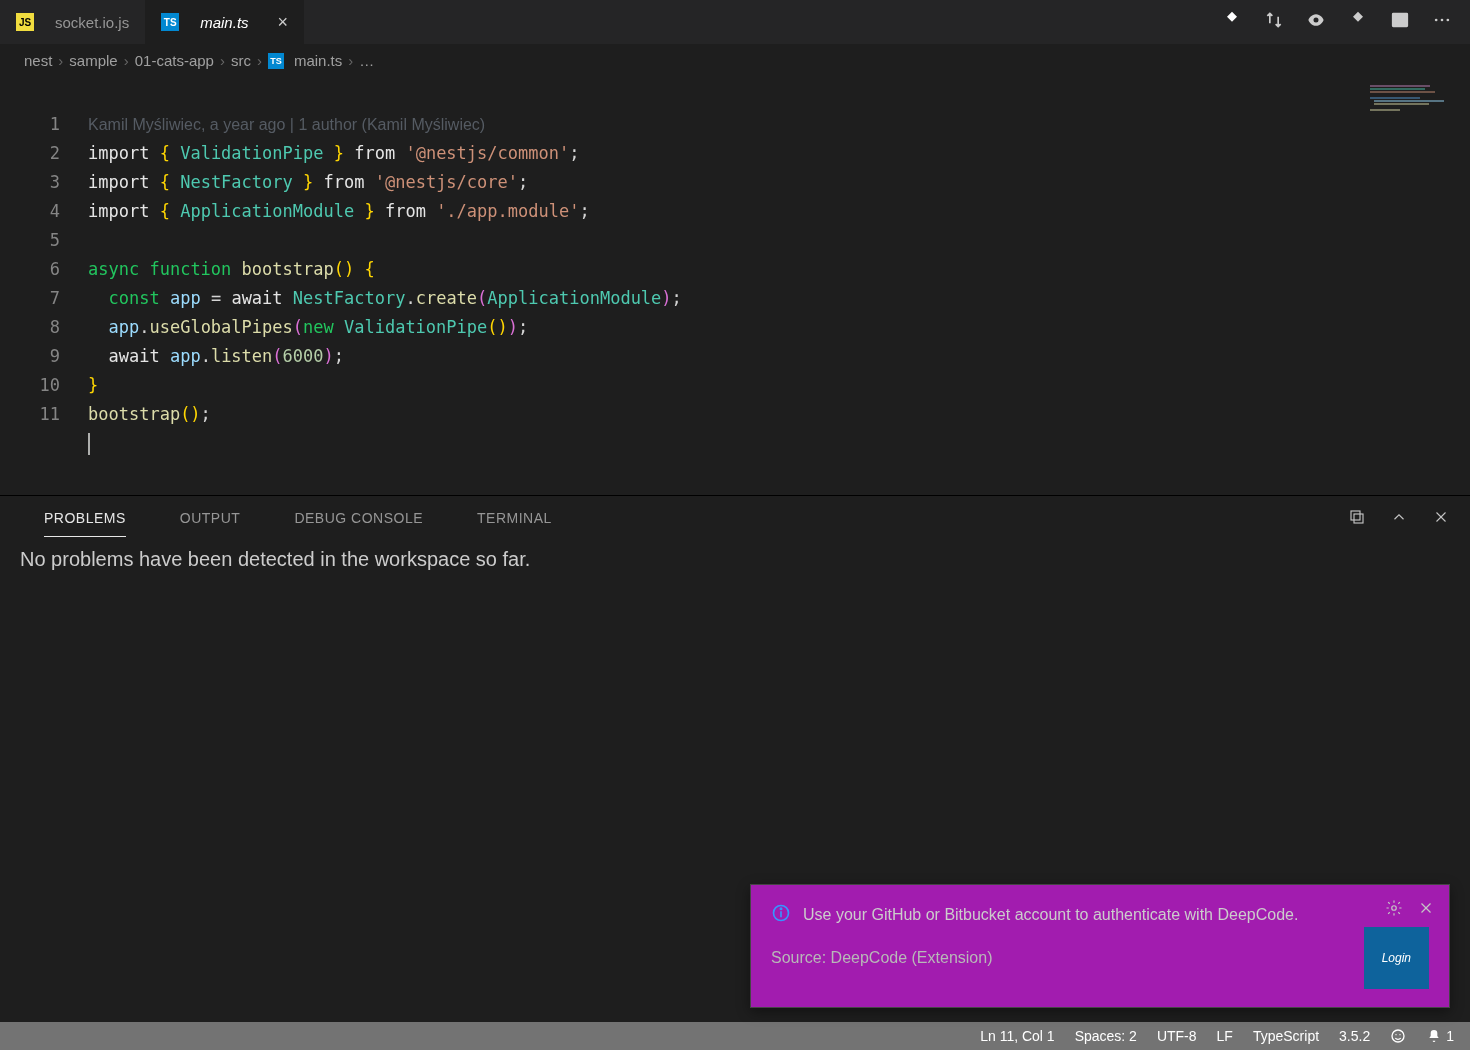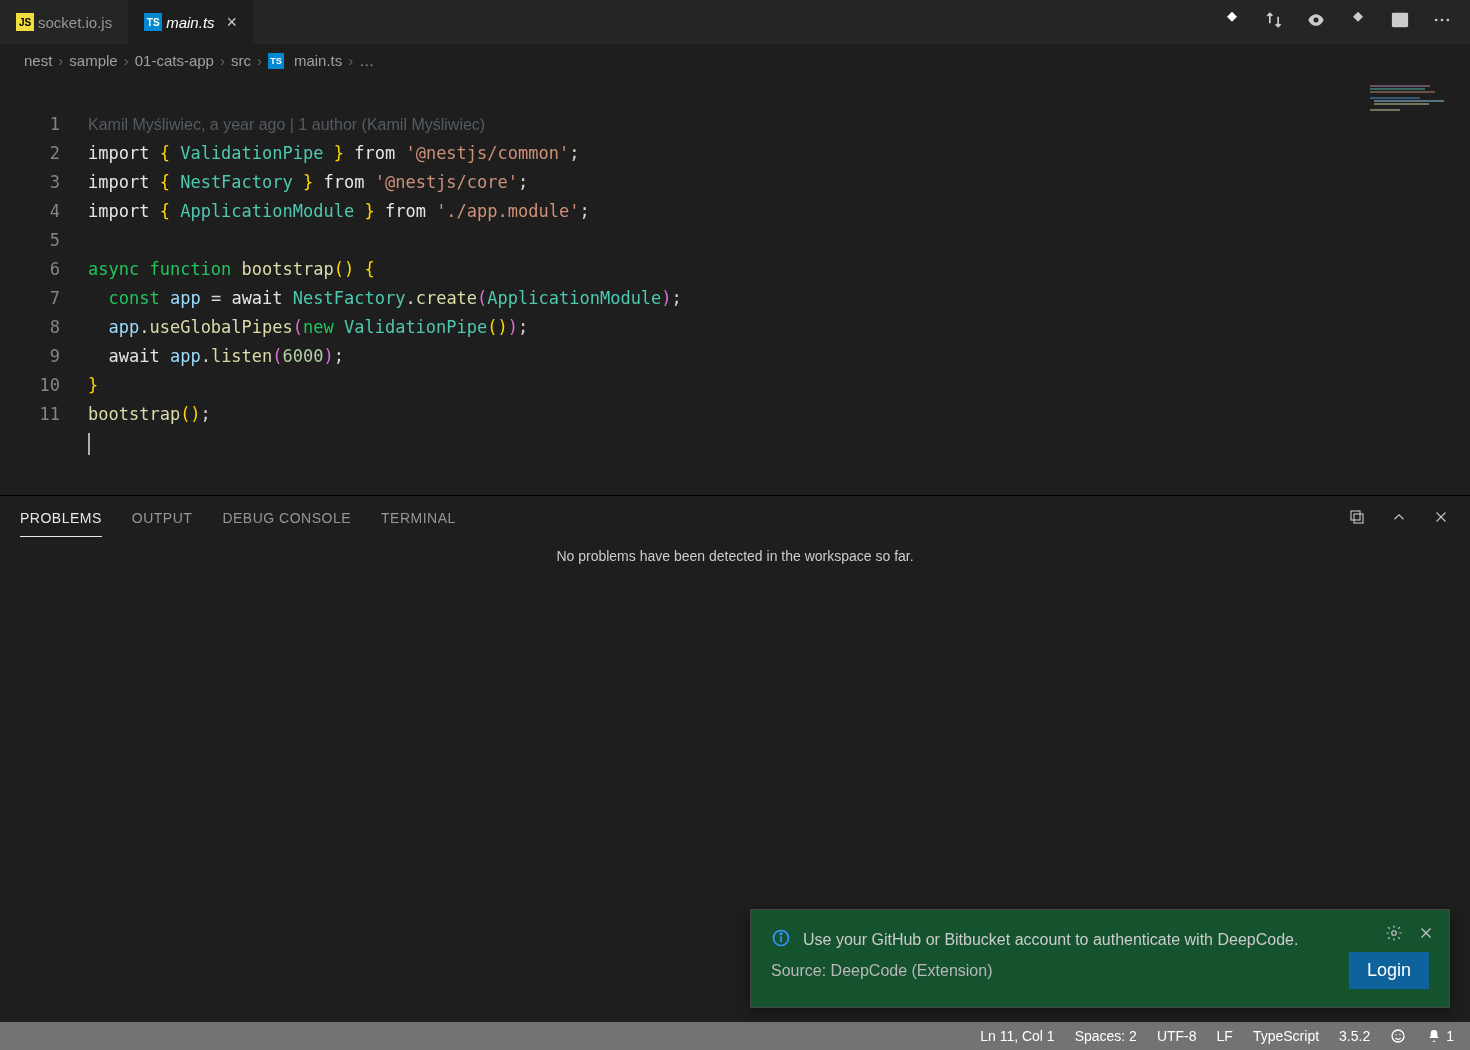--- a/index.html
+++ b/index.html
@@ -17,21 +17,21 @@
   display: flex;
   align-items: center;
   background: #252526;
   height: 44px;
 }
 .tab {
   display: flex;
   align-items: center;
   padding: 12px 16px;
   height: 44px;
-  gap: 4px;
+  gap: 21px;
   cursor: pointer;
   color: #969696;
   font-size: 15px;
 }
 .tab.active {
   background: #1e1e1e;
   color: #ffffff;
 }
 .tab.active .tab-label { font-style: italic; }
 .tab-icon { width: 18px; height: 18px; display:flex; align-items:center; justify-content:center; font-size:10px; font-weight:bold; }
@@ -61,39 +61,39 @@
 .num { color:#b5cea8; }
 .blue { color:#22c55e; }
 .var { color:#9cdcfe;margin-top:7px; }
 .pn { color:#d4d4d4; }
 .cursor-line { display:inline-block; width:2px; height:22px; background:#aeafad; vertical-align:middle;}
 .minimap { position:absolute; top:8px; right:4px; width:96px; height:28px; opacity:.45; }
 .panel {
   flex:1; display:flex; flex-direction:column; background:#1e1e1e; border-top:1px solid #000; min-height:0;
 }
 .panel-tabs { display:flex; align-items:center; padding:0 20px; height:44px; gap:30px; font-size:14px;}
-.panel-tab { color:#969696; cursor:pointer; letter-spacing:.5px; padding:10px 0; }
+.panel-tab { color:#969696; cursor:pointer; letter-spacing:.5px; padding:10px 0;margin-left:24px; }
 .panel-tab.active { color:#e7e7e7; border-bottom:1px solid #e7e7e7; }
 .panel-tabs-spacer { flex:1; }
 .filter-box { display:flex; align-items:center; background:#3c3c3c; color:#9a9a9a; padding:4px 8px; font-size:14px; width:320px; gap:6px;}
 .filter-box span.text { flex:1; overflow:hidden; text-overflow:ellipsis; white-space:nowrap;}
 .panel-icons { display:flex; gap:24px; align-items:center; padding-left:20px; color:#c5c5c5;}
 .panel-icons svg { width:18px; height:18px; fill:none; stroke:currentColor; stroke-width:1.5;}
-.panel-body { padding:8px 20px; font-size:14px; color:#cccccc;text-align:center; }
+.panel-body { padding:8px 20px; font-size:20px; color:#cccccc; }
 .notification {
-  position:absolute; right:20px; bottom:42px; width:700px; background:#14532d; border:1px solid #454545; box-shadow:0 4px 12px rgba(0,0,0,.4); padding:18px 20px;
+  position:absolute; right:20px; bottom:42px; width:700px; background:#a21caf; border:1px solid #454545; box-shadow:0 4px 12px rgba(0,0,0,.4); padding:18px 20px;
 }
 .notif-top { display:flex; gap:12px; }
 .info-icon { color:#3794ff; flex:0 0 auto; }
 .notif-msg { flex:1; font-size:16px; line-height:24px; color:#cccccc; }
 .notif-actions { position:absolute; top:14px; right:14px; display:flex; gap:14px; color:#c5c5c5;}
 .notif-actions svg { width:18px; height:18px; }
 .notif-bottom { display:flex; align-items:center; justify-content:space-between; }
 .notif-src { color:#b8b8b8; font-size:16px;}
-.login-btn { background:#0e639c; color:#fff; border:none; padding:8px 18px; font-size:18px; cursor:pointer;}
+.login-btn { background:#0e639c; color:#fff; border:none; padding:24px 18px; font-size:12px; cursor:pointer;font-style:italic;}
 .statusbar {
   height:28px; background:#737373; color:#fff; display:flex; align-items:center; justify-content:flex-end; gap:20px; padding:0 16px; font-size:14px;
 }
 .statusbar .item { display:flex; align-items:center; gap:4px; cursor:pointer;}
 .statusbar svg { width:16px; height:16px; fill:currentColor;}
 </style>
 </head>
 <body>
 
 <div class="tabs">

